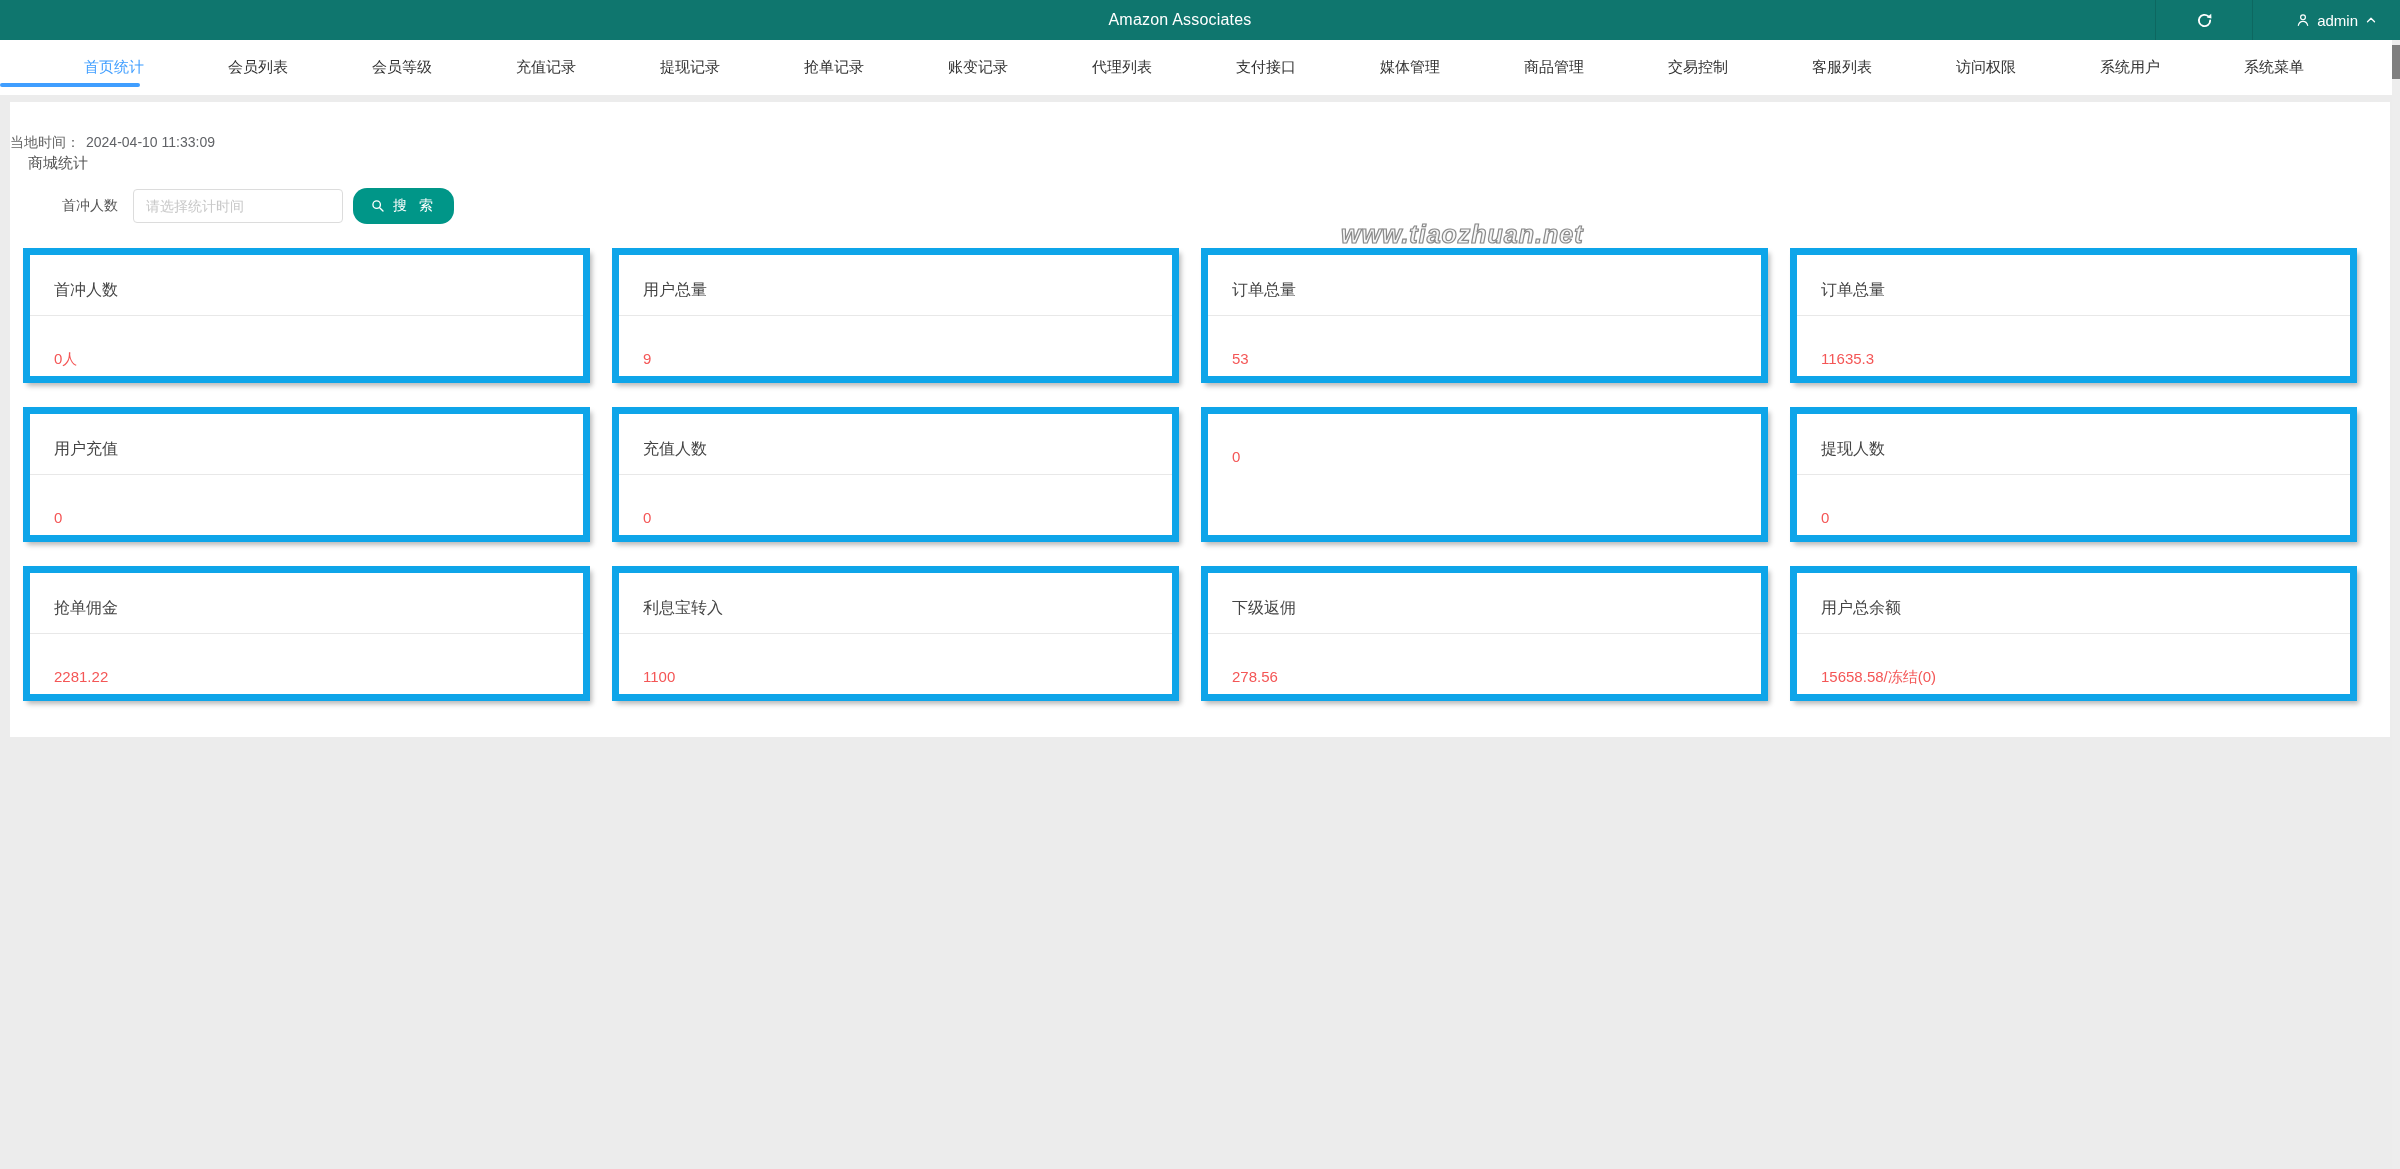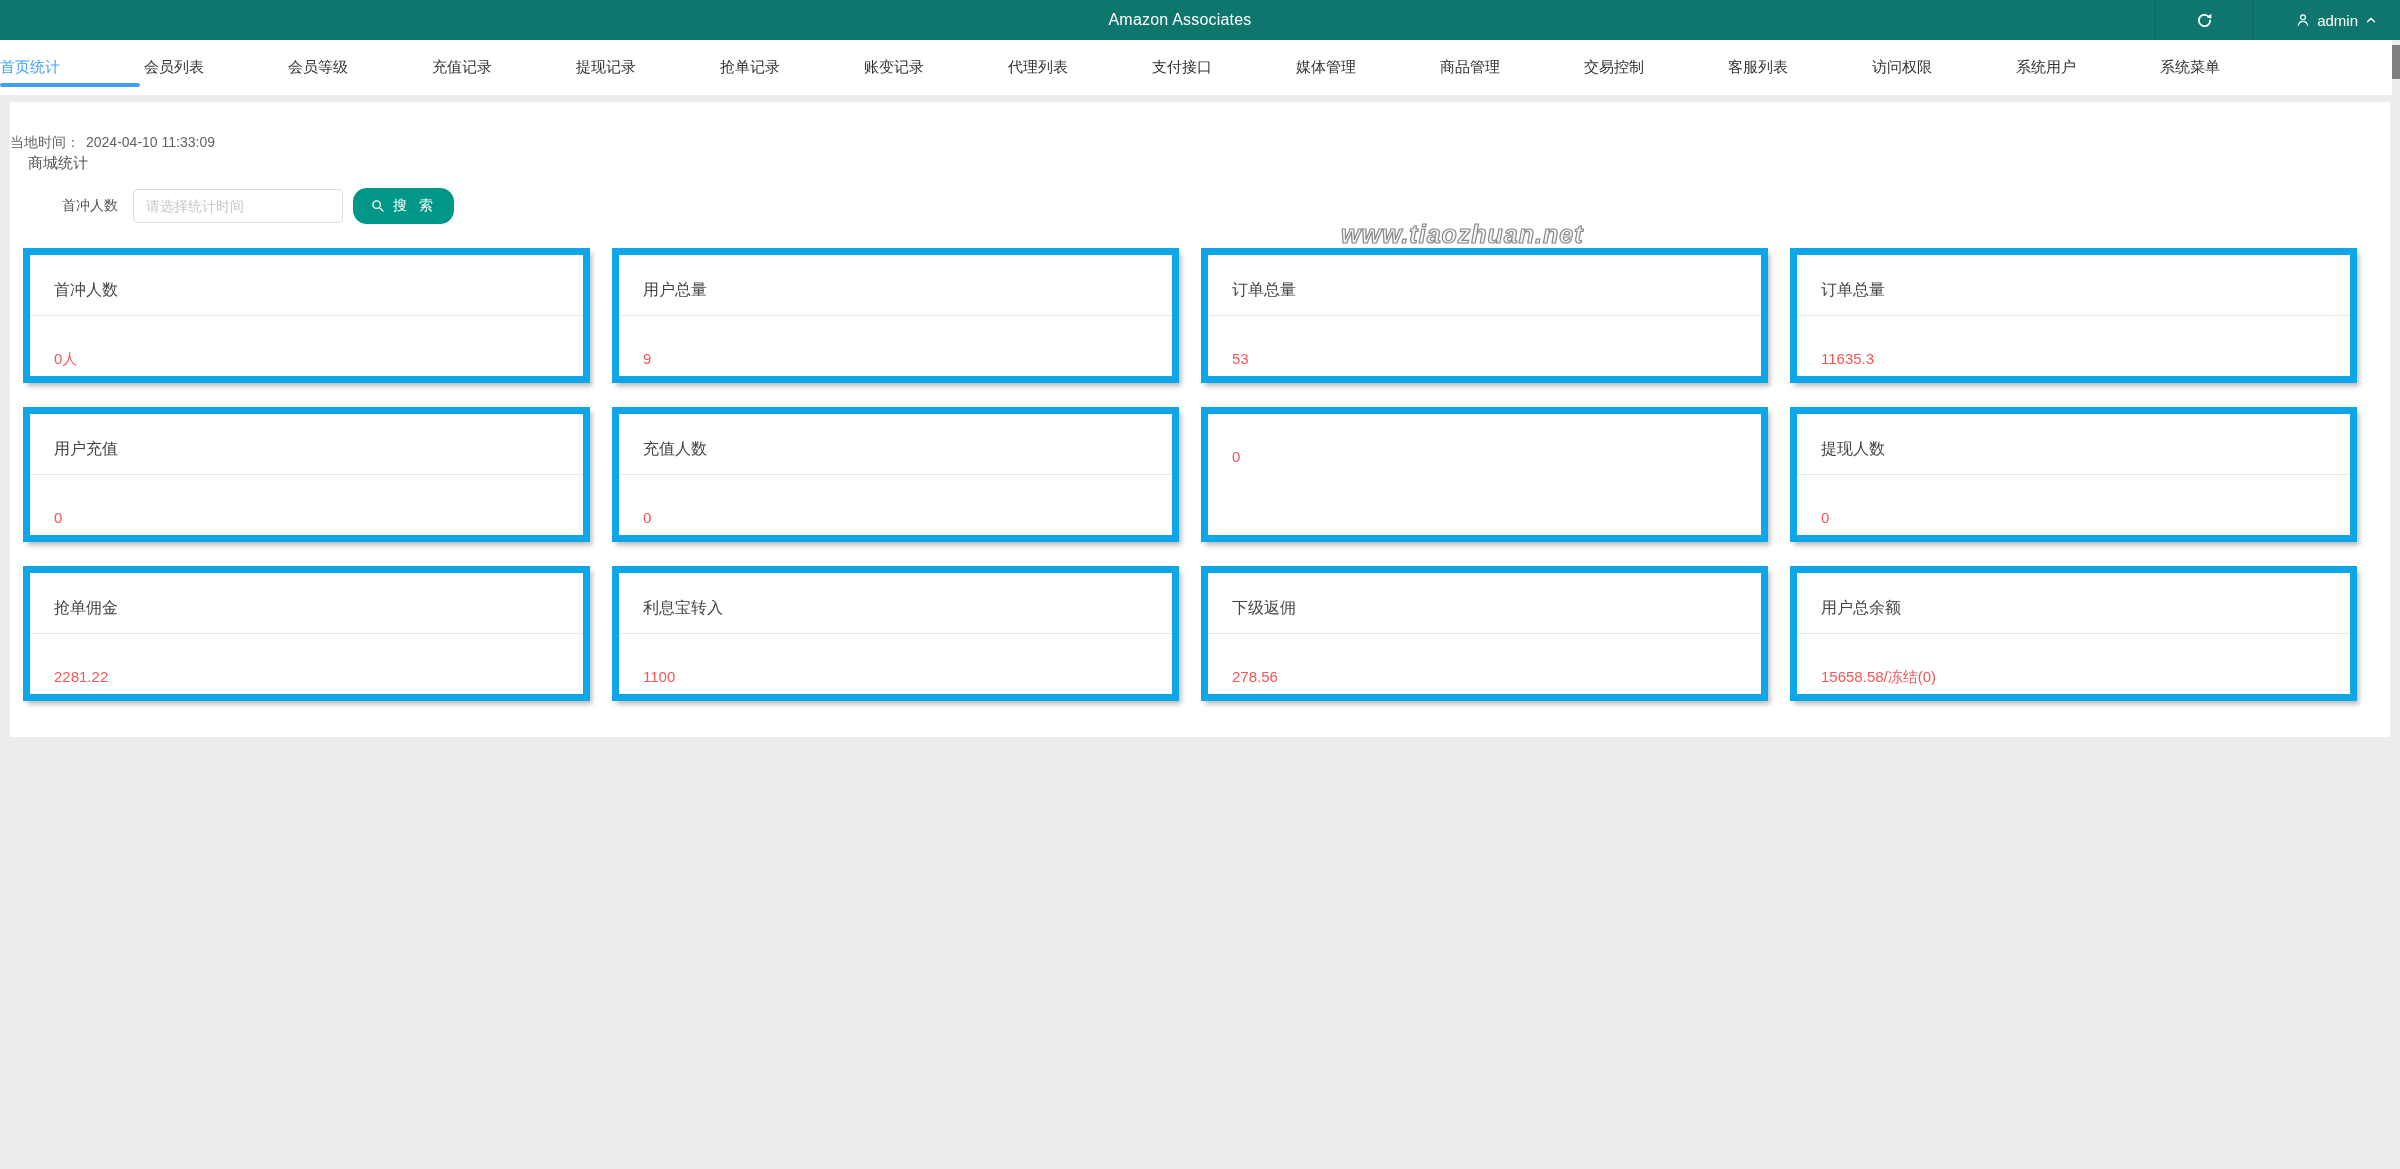--- a/index.html
+++ b/index.html
@@ -36,21 +36,21 @@
     color:#ffffff; font-size:15px; cursor:pointer;
   }
 
   
   .nav {
     position:absolute; top:40px; left:0; width:2400px; height:55px;
     background:#ffffff; display:flex;
   }
   .nav-item {
     position:relative; width:144px; height:55px;
-    display:flex; align-items:center; justify-content:flex-start;
+    display:flex; align-items:center; justify-content:flex-end;
     font-size:15px; color:#333; cursor:pointer;
   }
   .nav-item.active { color:#409eff; }
   .nav-item .underline {
     position:absolute; left:0; bottom:8px; width:140px; height:4px;
     background:#409eff; border-radius:2px;
   }
 
   
   .panel {

